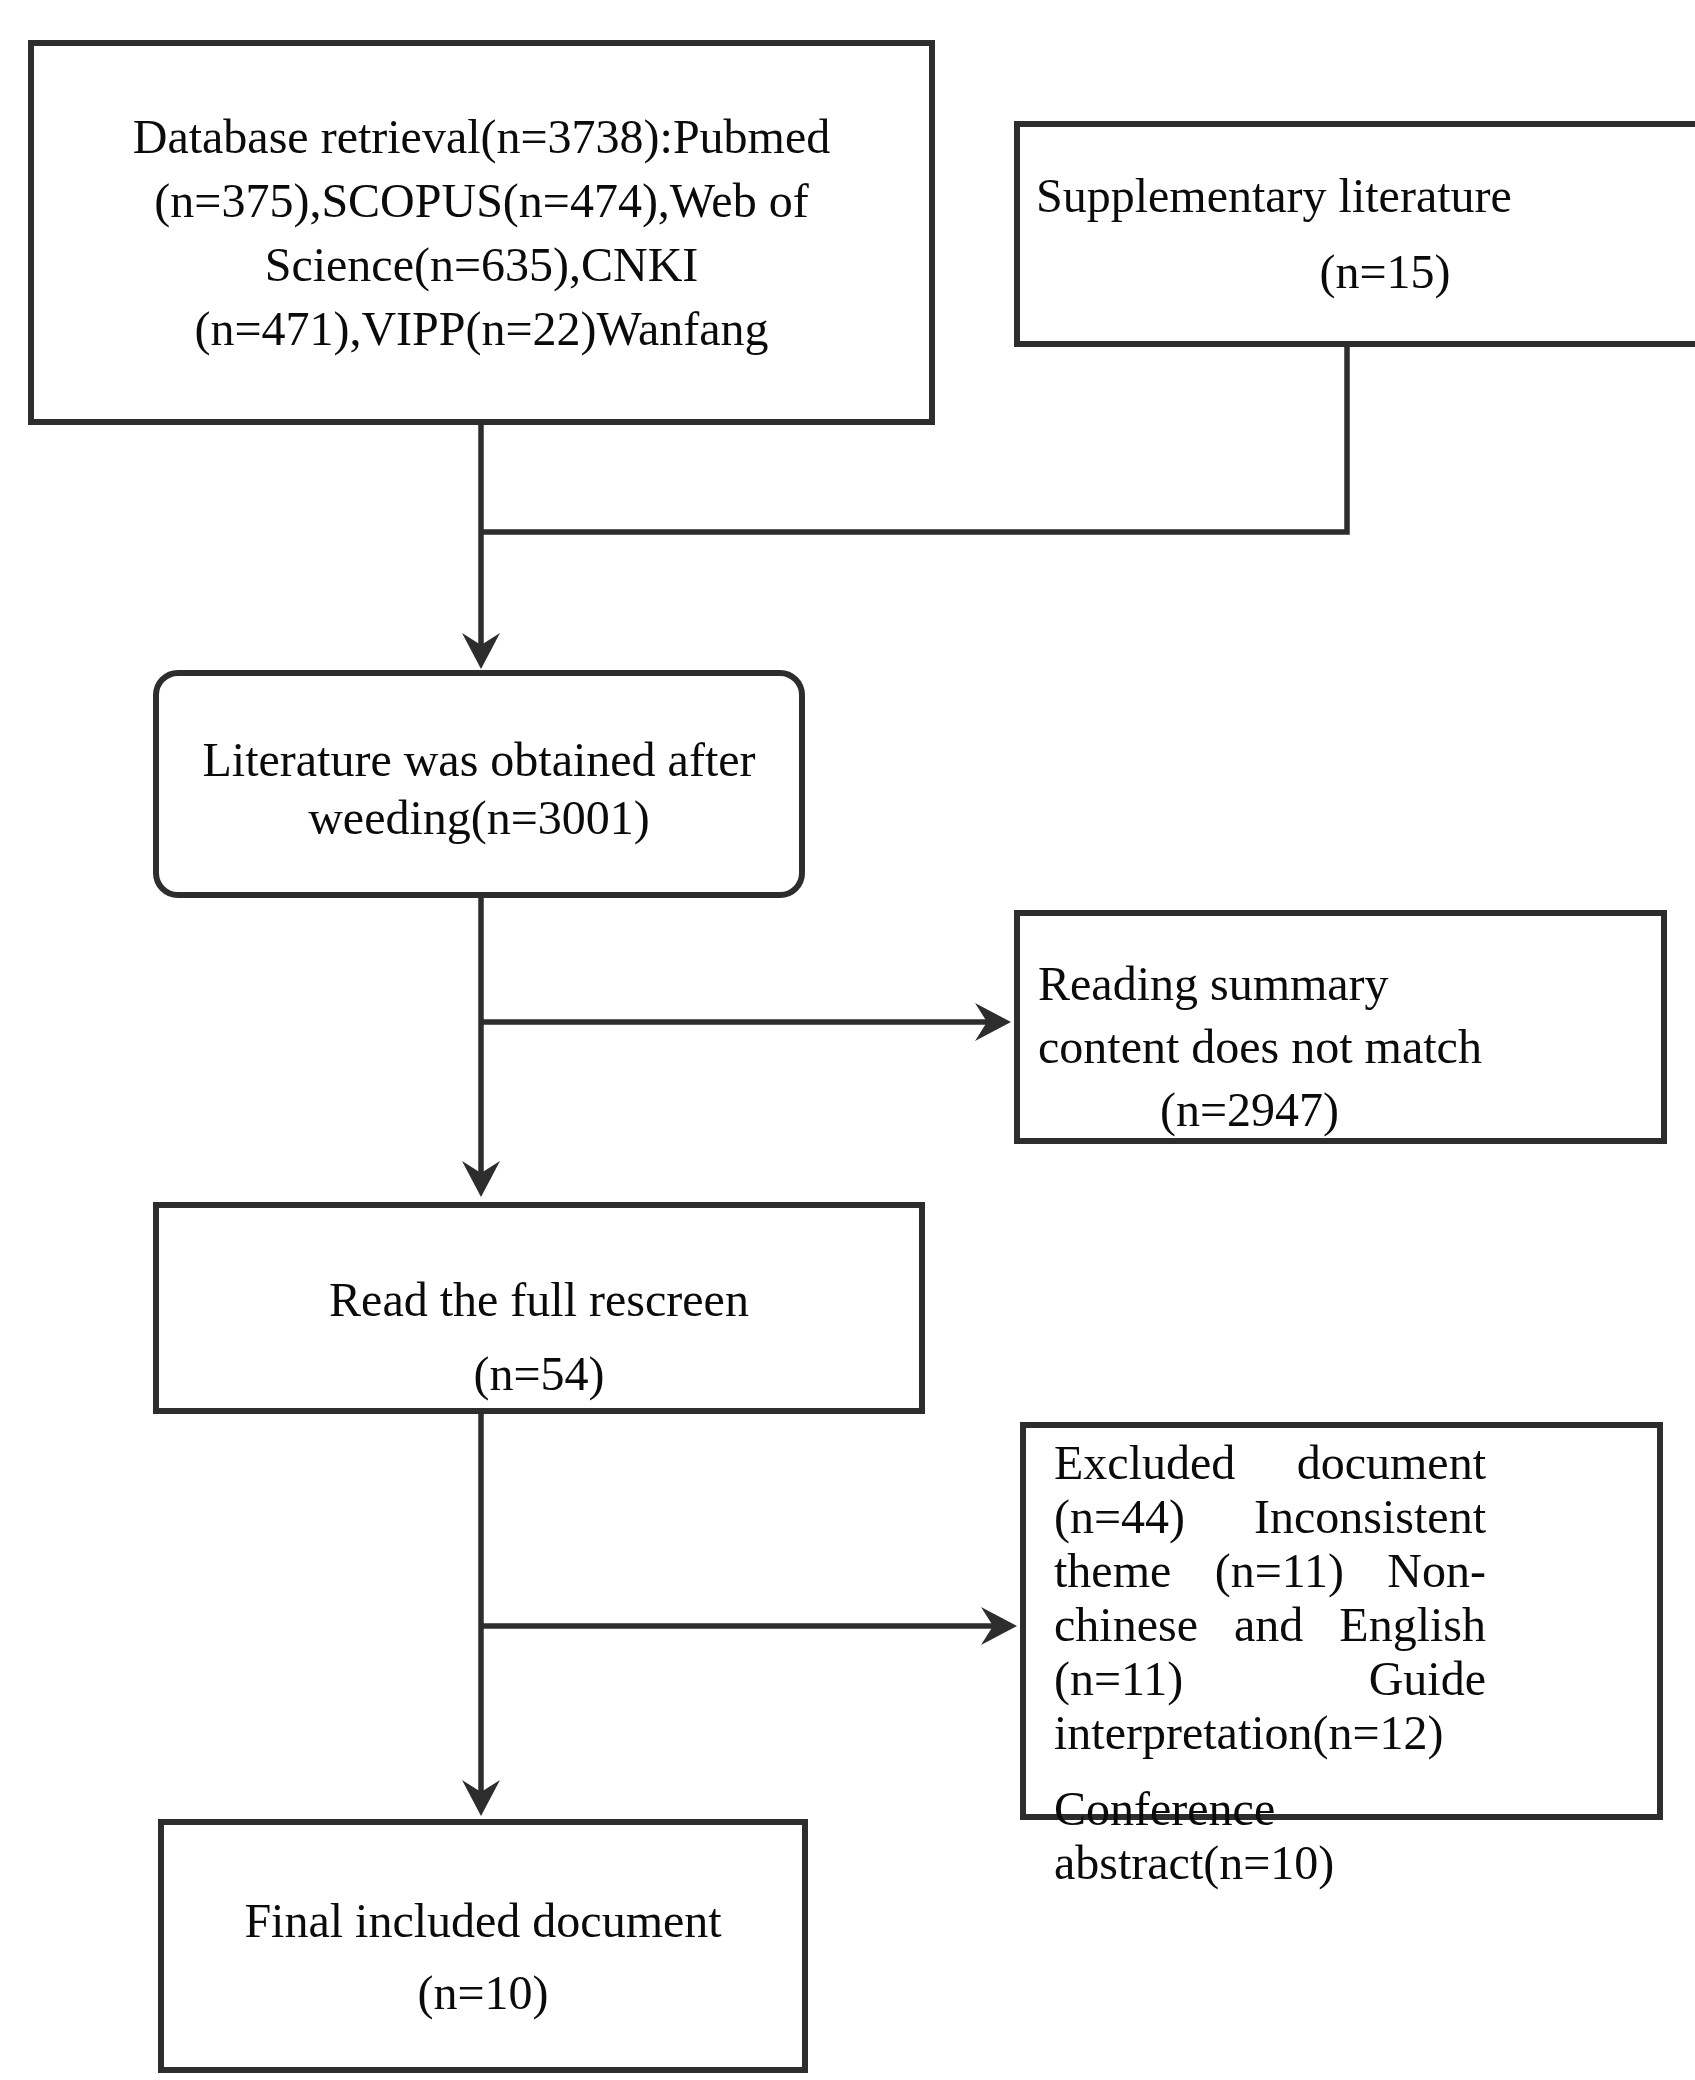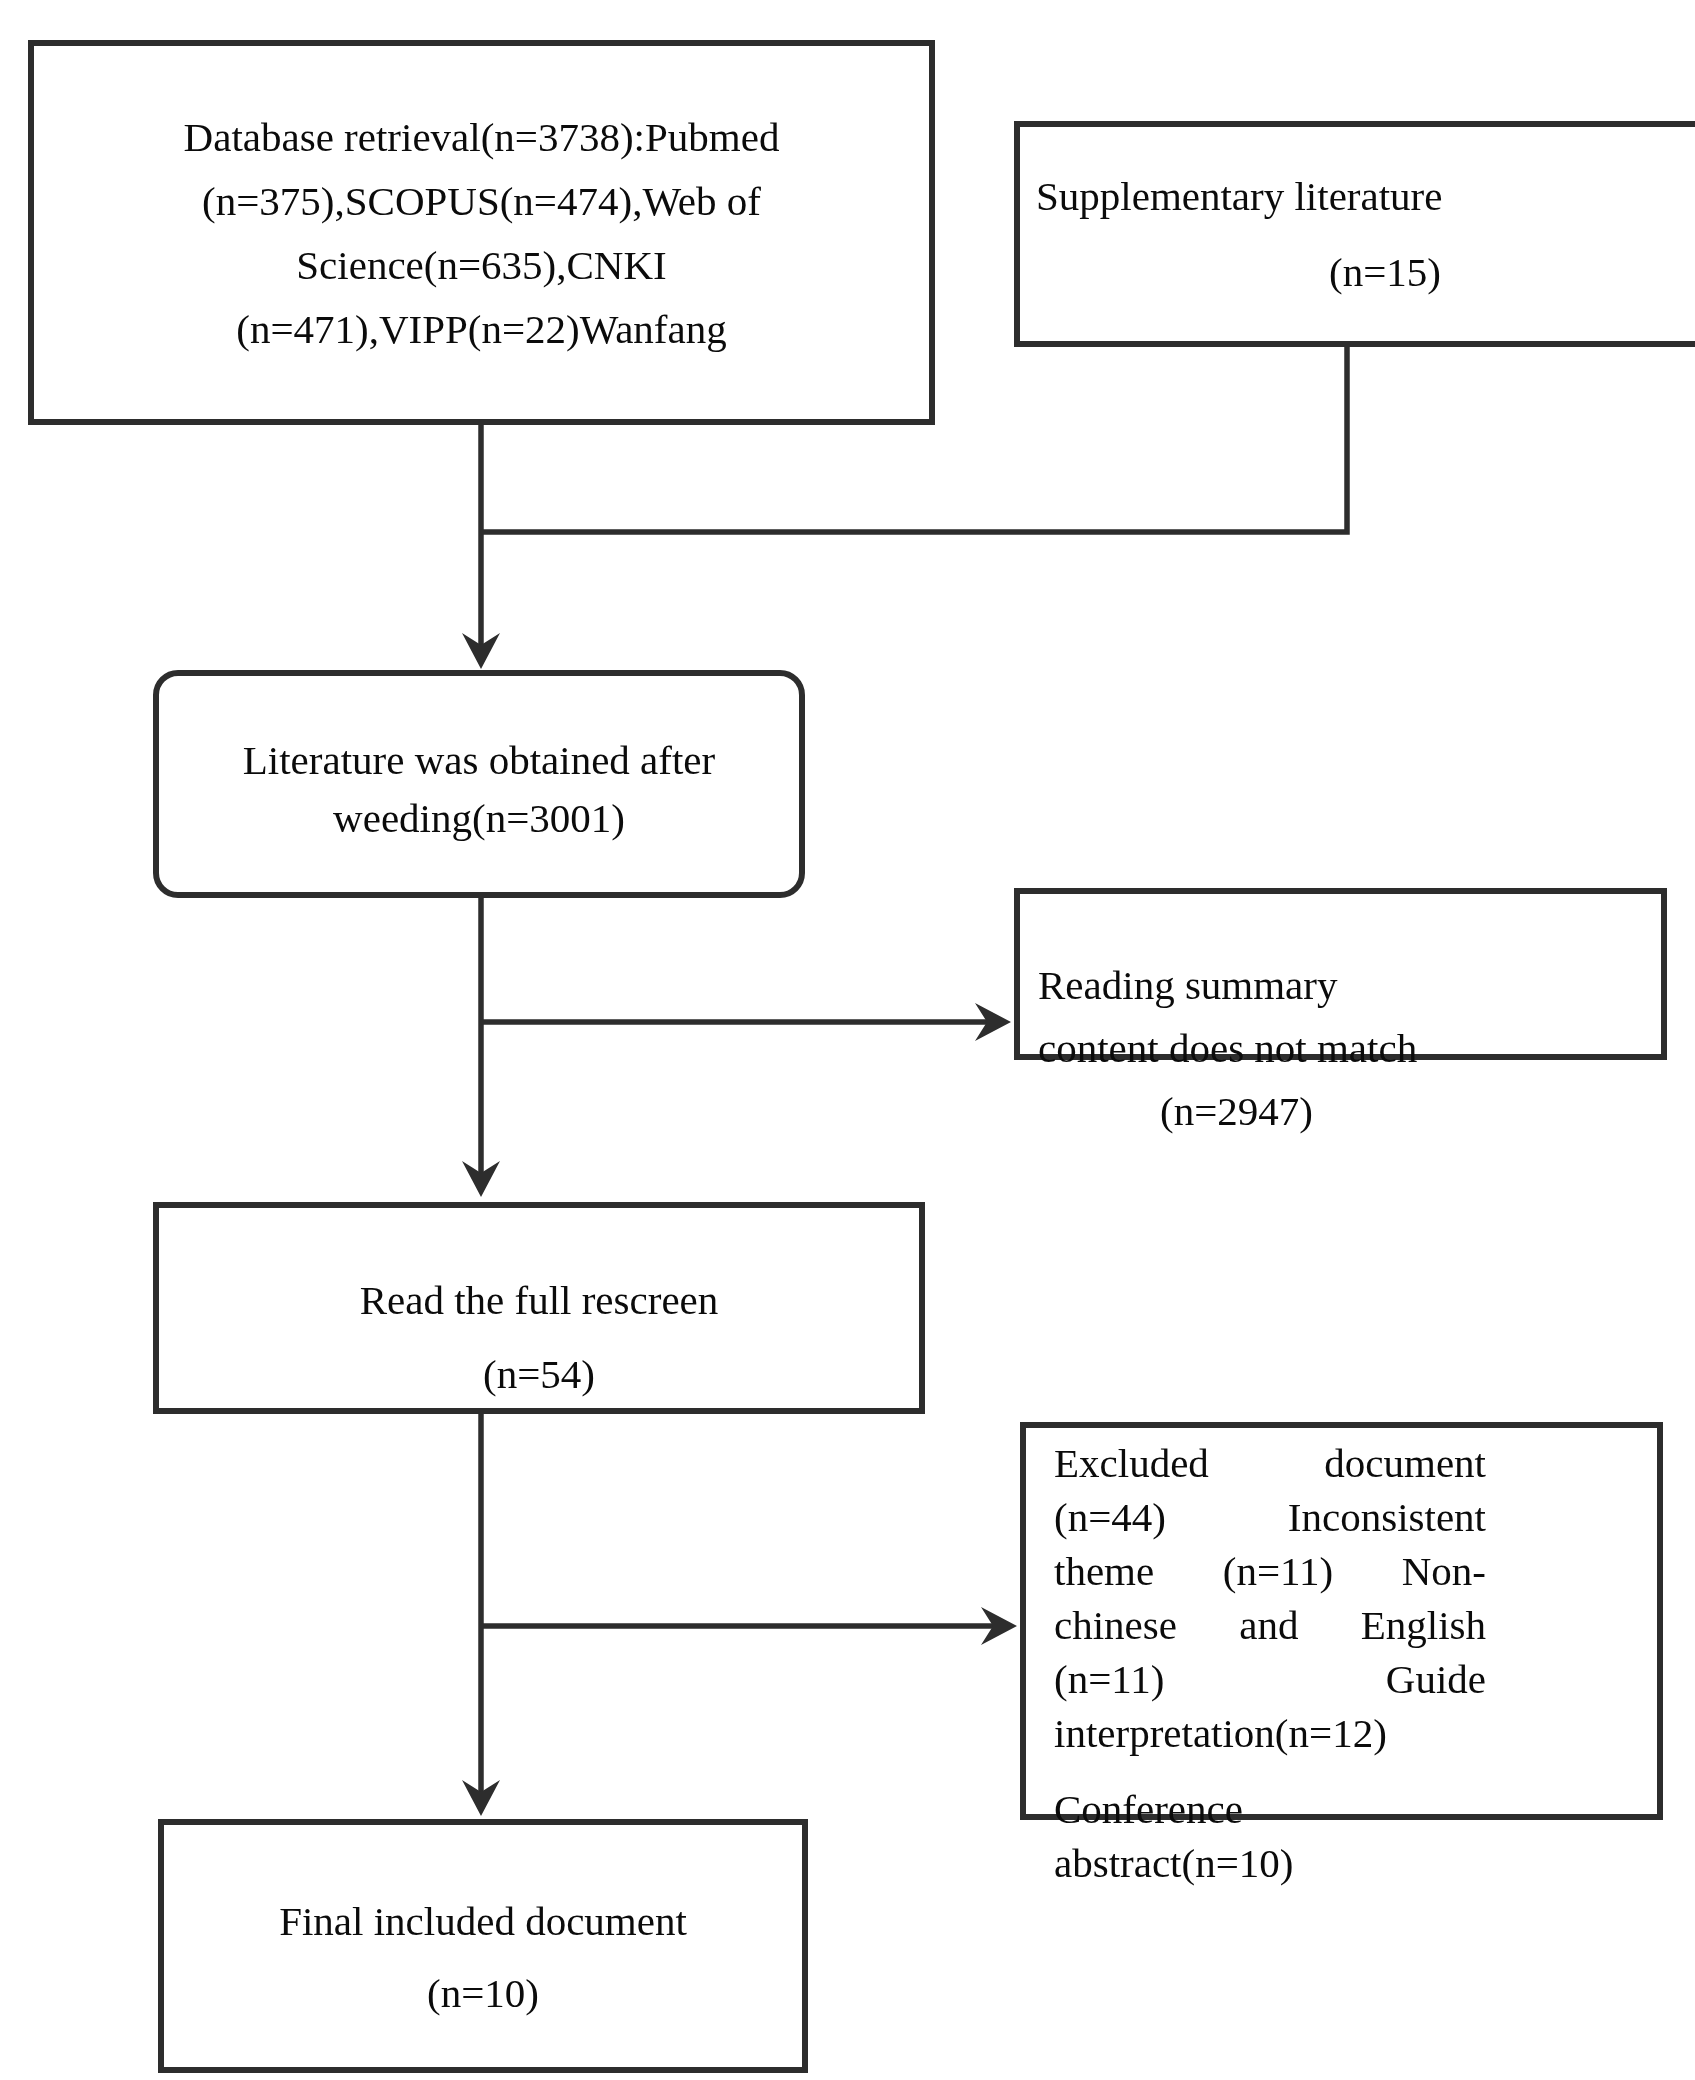--- a/index.html
+++ b/index.html
@@ -21,35 +21,35 @@
   }
   svg.connectors line, svg.connectors polyline{
     stroke:var(--line);stroke-width:5.5;fill:none;
   }
   svg.connectors path{fill:var(--line);stroke:none;}
   .box{
     position:absolute;
     box-sizing:border-box;
     border:6px solid var(--line);
     background:#ffffff;
-    font-size:41px;
+    font-size:48px;
     line-height:64px;
     overflow:visible;
     font-family:Liberation Serif, serif;
   }
   .vcenter{display:flex;flex-direction:column;justify-content:center;}
   .tcenter{text-align:center;}
   .ln{white-space:nowrap;}
   
   #box-database{left:28px;top:40px;width:907px;height:385px;line-height:64px;}
   #box-supplementary{left:1014px;top:121px;width:742px;height:226px;line-height:76px;}
   #box-supplementary .first{text-align:left;padding-left:16px;}
   #box-supplementary .second{text-align:center;}
   #box-weeding{left:153px;top:670px;width:652px;height:228px;line-height:58px;padding-top:10px;border-radius:25px;}
-  #box-reading{left:1014px;top:888px;width:653px;height:172px;line-height:63px;padding-top:60px;}
+  #box-reading{left:1014px;top:910px;width:653px;height:234px;line-height:63px;padding-top:36px;}
   #box-reading .ln{text-align:left;padding-left:18px;}
   #box-reading .indent{padding-left:140px;}
   #box-rescreen{left:153px;top:1202px;width:772px;height:212px;line-height:74px;padding-top:55px;}
   #box-excluded{left:1020px;top:1422px;width:643px;height:398px;line-height:54px;padding-top:8px;}
   .excl-text{
     width:432px;
     padding-left:28px;
   }
   .excl-text .just{
     text-align:justify;

